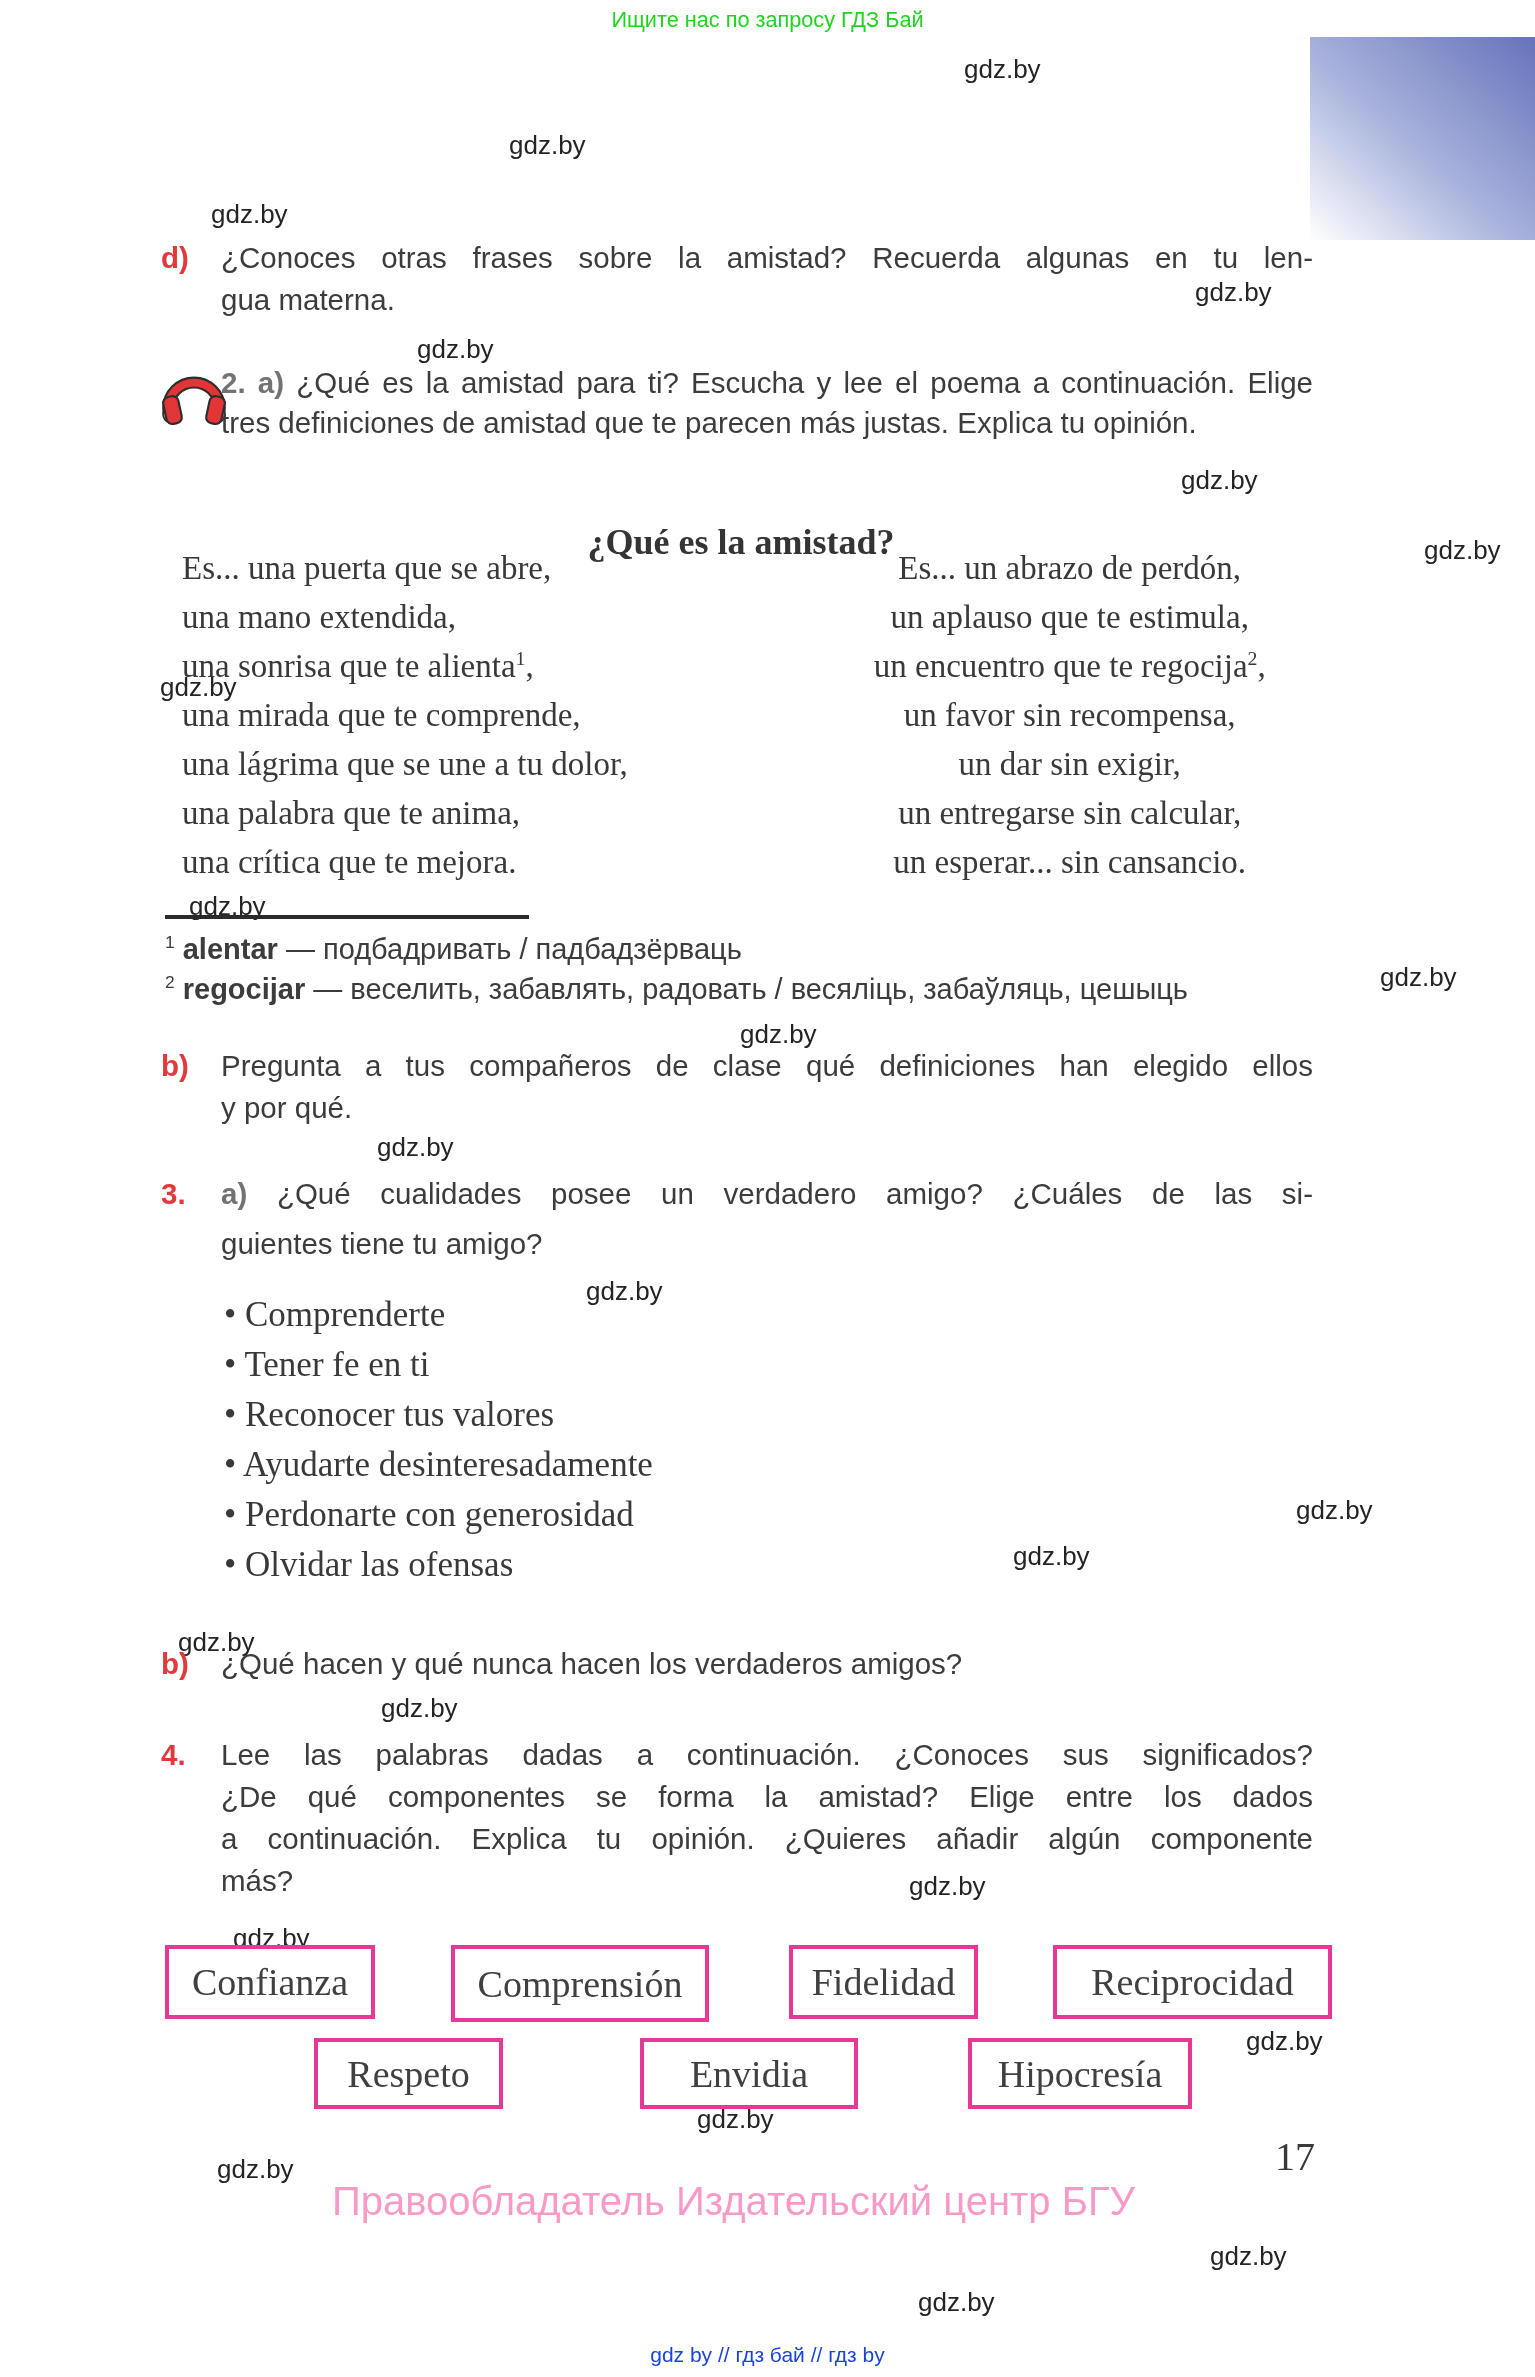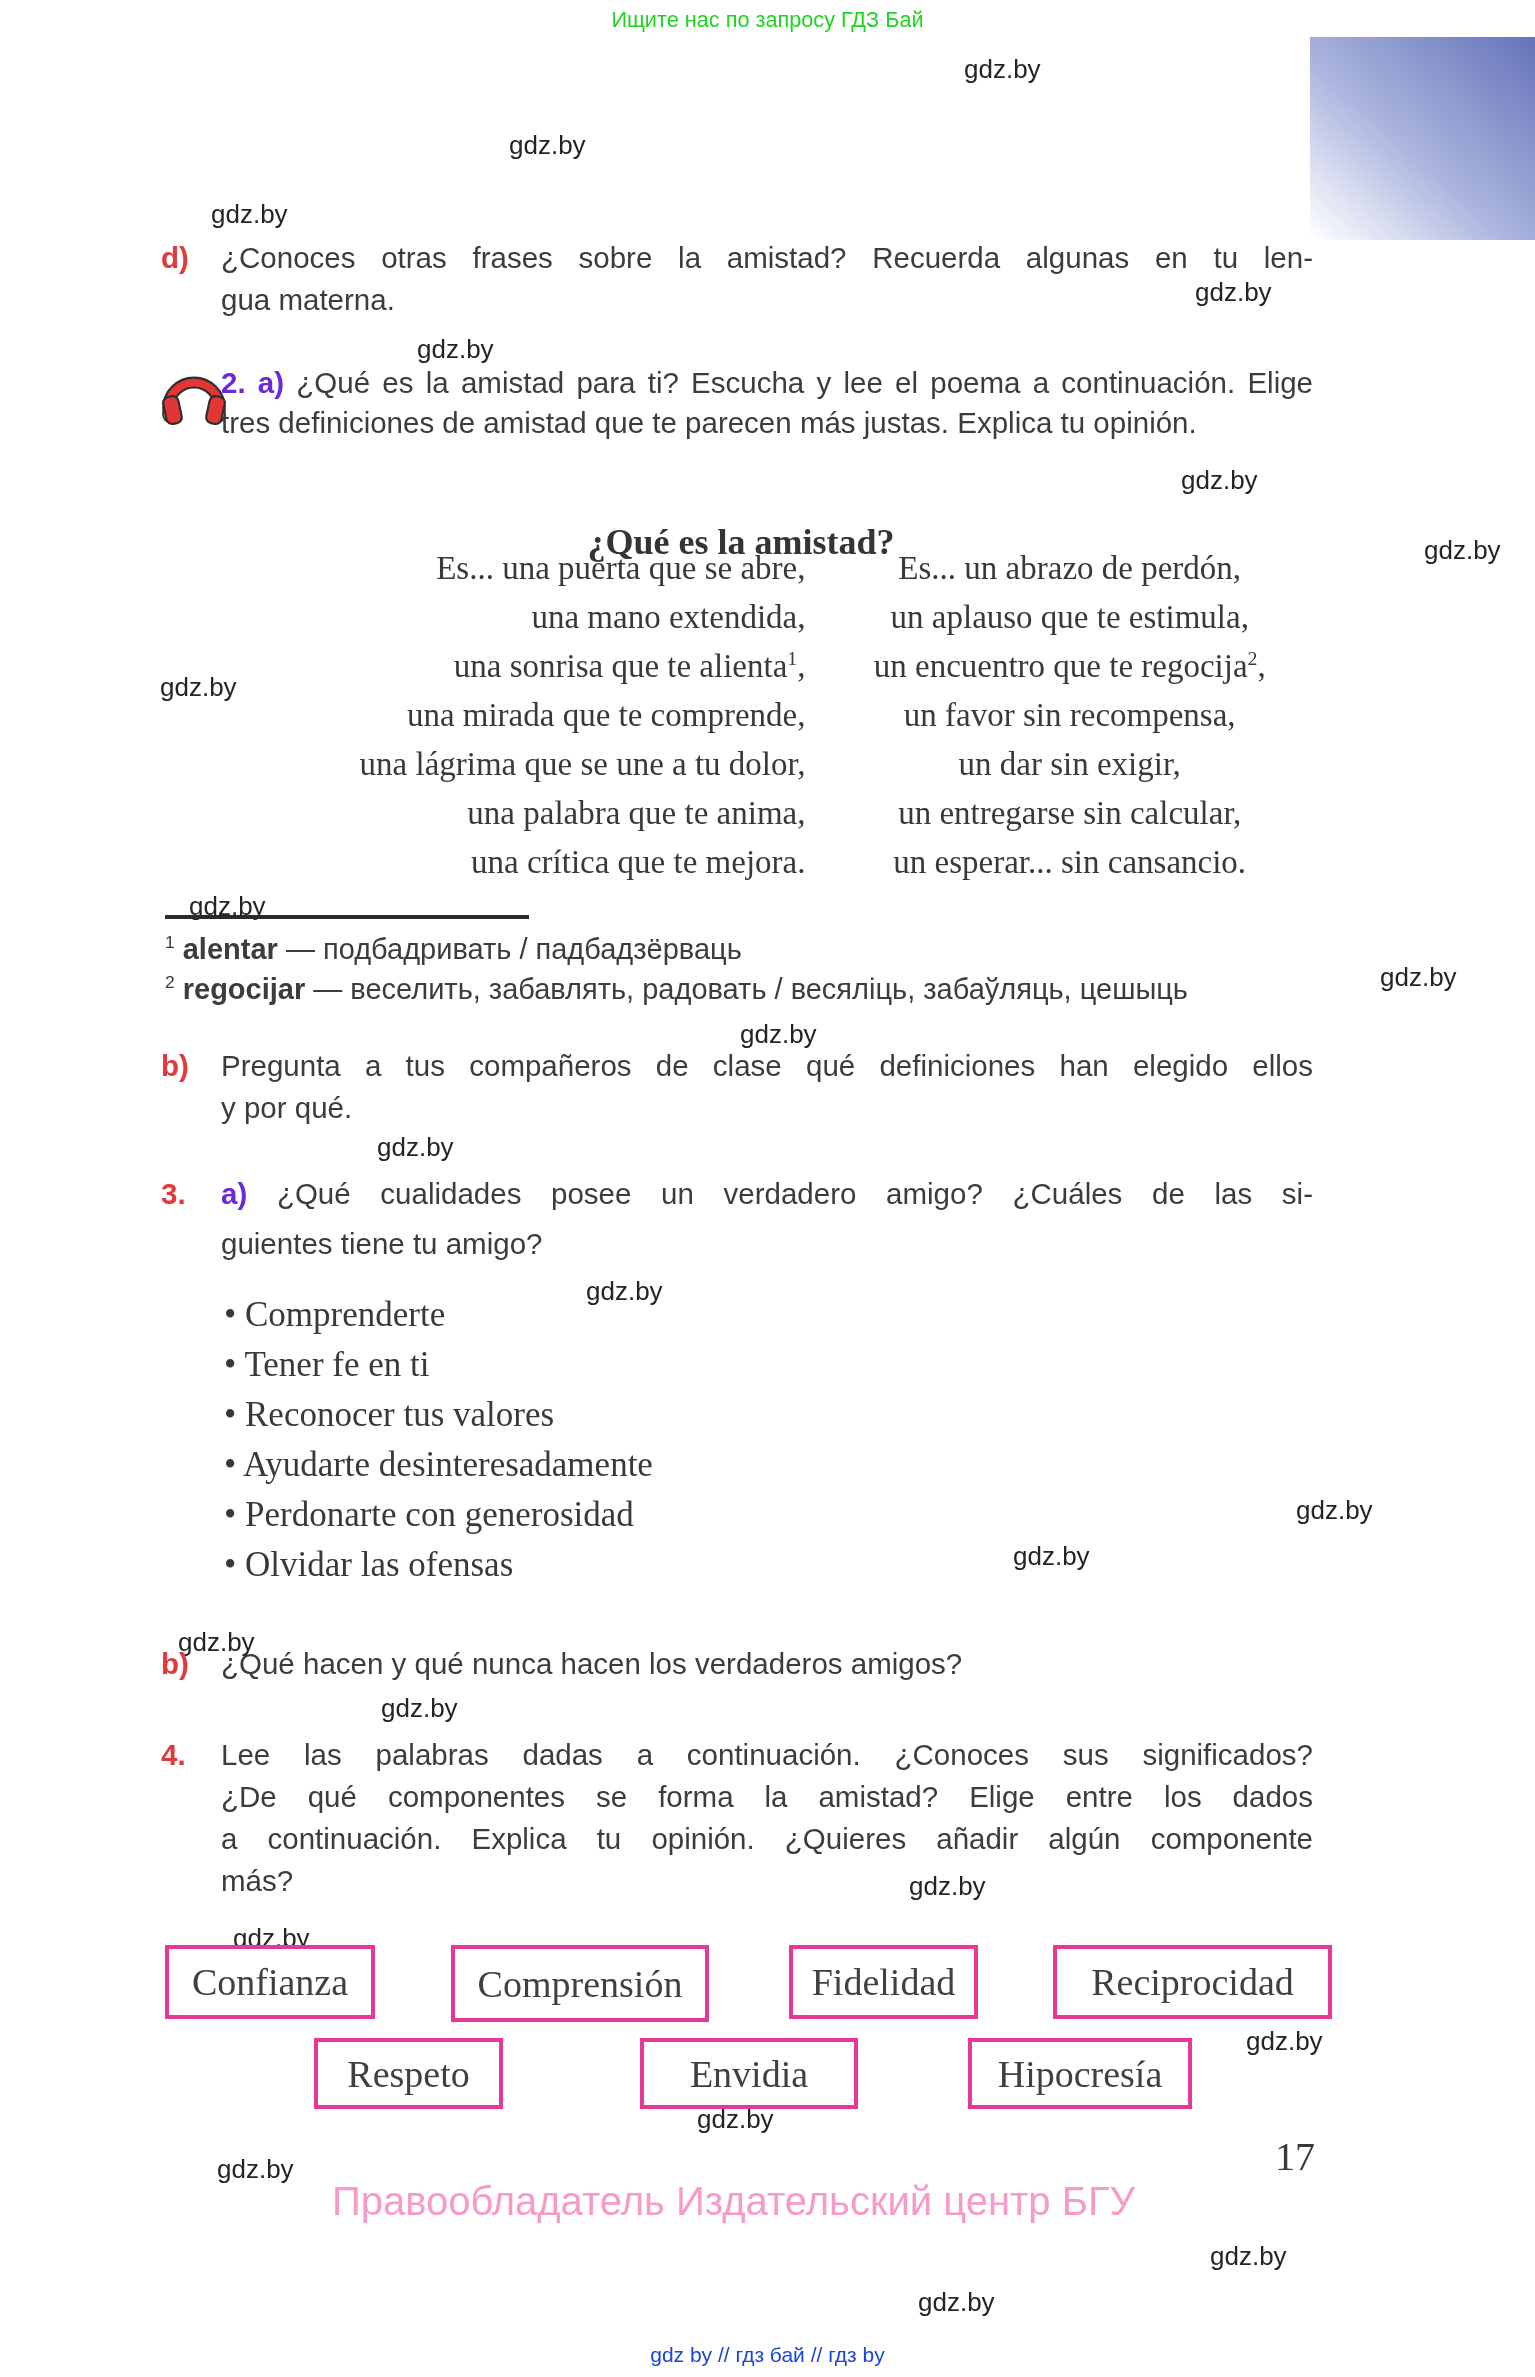--- a/index.html
+++ b/index.html
@@ -25,40 +25,40 @@
   
   .wm {
     position: absolute; font-size: 26px; color: #242424; white-space: nowrap;
   }
   
   .label {
     position: absolute; left: 161px; width: 55px;
     font-size: 29.5px; font-weight: 700; color: #e23a3c; line-height: 42px;
     white-space: nowrap;
   }
-  .inline-label { color: #6d28d9; font-weight: 700; }
+  .inline-label { color: #737373; font-weight: 700; }
   
   .ex {
     position: absolute; left: 221px; width: 1092px;
     font-size: 29.5px; line-height: 42px; color: #3c3c3e;
   }
   .line { display: block; }
   .just { text-align: justify; text-align-last: justify; }
   
   .poem-title {
     position: absolute; left: 165px; top: 492px; width: 1152px;
     text-align: center; font-family: "Liberation Serif", serif;
     font-weight: 700; font-size: 36px; line-height: 45px; color: #343436; margin-top: 28px;
   }
   .poem {
     position: absolute; left: 182px; top: 544px; width: 1152px; display: flex;
     font-family: "Liberation Serif", serif; font-size: 33px; line-height: 49px;
     color: #39393b;
   }
-  .poem-col-left  { width: 624px; text-align: right; }
+  .poem-col-left  { width: 624px; text-align: left; }
   .poem-col-right { width: 529px; text-align: center; }
   .poem sup, .fn sup { font-size: 0.6em; vertical-align: super; line-height: 0; }
   
   .fn-rule {
     position: absolute; left: 165px; top: 915px; width: 364px; height: 3.5px;
     background: #2b2b2b;
   }
   .footnotes {
     position: absolute; left: 165px; top: 929px; width: 1213px;
     font-size: 29px; line-height: 40px; color: #3c3c3e;

